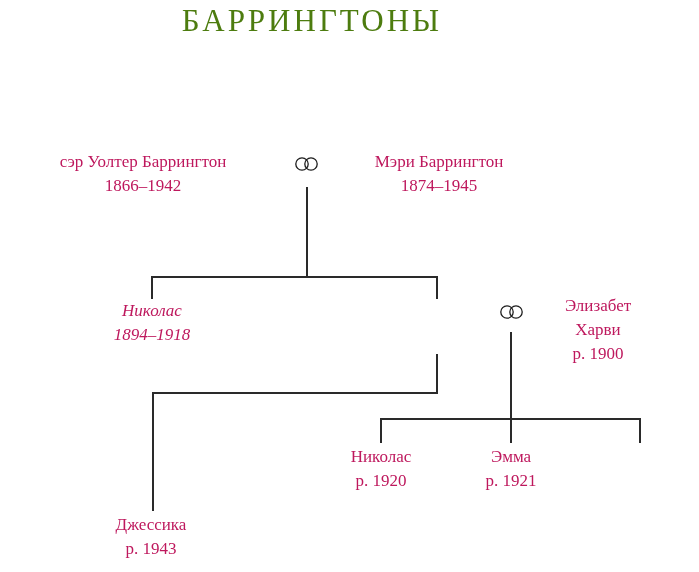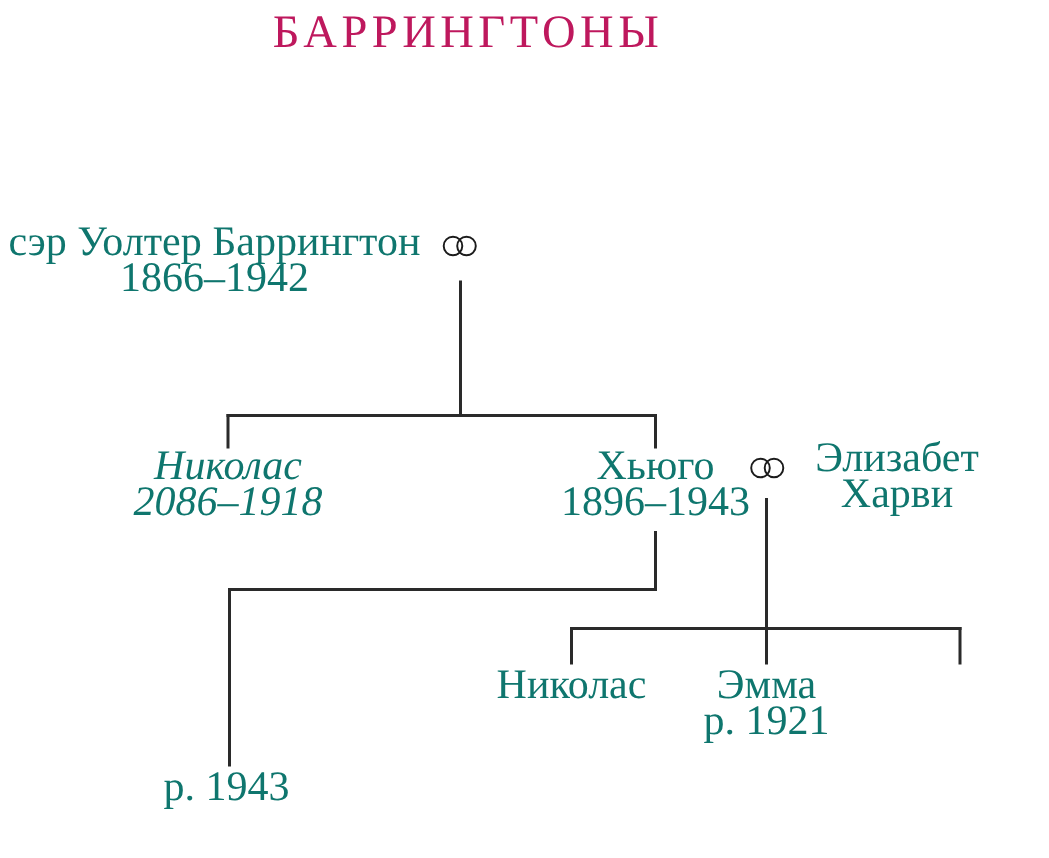--- a/index.html
+++ b/index.html
@@ -19,30 +19,30 @@
   .title {
     position: absolute;
     left: 312px;
     top: 3px;
     transform: translateX(-50%);
     margin: 0;
     font-size: 31px;
     font-weight: 400;
     letter-spacing: 3px;
     white-space: nowrap;
-    color: #be185d;
+    color: #4d7c0f;
   }
   .person {
     position: absolute;
     transform: translateX(-50%);
     text-align: center;
-    font-size: 28px;
+    font-size: 17px;
     line-height: 24px;
     white-space: nowrap;
-    color: #0f766e;
+    color: #be185d;
   }
   .rings {
     position: absolute;
   }
   .line {
     position: absolute;
     background: #2a2a2a;
   }
   .v { width: 1.5px; }
   .h { height: 1.5px; }
@@ -57,62 +57,65 @@
   <div class="person" style="left:143px; top:150px;">
     <div>сэр Уолтер Баррингтон</div>
     <div>1866–1942</div>
   </div>
 
   <svg class="rings" style="left:294px; top:156px;" width="25" height="16" viewBox="0 0 25 16">
     <circle cx="8" cy="8" r="6.2" fill="none" stroke="#1c1c1c" stroke-width="1.3"></circle>
     <circle cx="17" cy="8" r="6.2" fill="none" stroke="#1c1c1c" stroke-width="1.3"></circle>
   </svg>
 
+  <div class="person" style="left:439px; top:150px;">
+    <div>Мэри Баррингтон</div>
+    <div>1874–1945</div>
+  </div>
 
   <div class="line v" style="left:306px; top:187px; height:90px;"></div>
   <div class="line h" style="left:151px; top:276px; width:287px;"></div>
   <div class="line v" style="left:151px; top:276px; height:23px;"></div>
   <div class="line v" style="left:436px; top:276px; height:23px;"></div>
 
   <div class="person" style="left:152px; top:299px;font-style:italic;">
     <div>Николас</div>
-    <div>2086–1918</div>
+    <div>1894–1918</div>
   </div>
 
-  <div class="person" style="left:437px; top:299px;">
-    <div>Хьюго</div>
-    <div>1896–1943</div>
-  </div>
 
   <svg class="rings" style="left:499px; top:304px;" width="25" height="16" viewBox="0 0 25 16">
     <circle cx="8" cy="8" r="6.2" fill="none" stroke="#1c1c1c" stroke-width="1.3"></circle>
     <circle cx="17" cy="8" r="6.2" fill="none" stroke="#1c1c1c" stroke-width="1.3"></circle>
   </svg>
 
   <div class="person" style="left:598px; top:294px;">
     <div>Элизабет</div>
     <div>Харви</div>
+    <div>р. 1900</div>
   </div>
 
   <div class="line v" style="left:436px; top:354px; height:39px;"></div>
   <div class="line h" style="left:152px; top:392px; width:286px;"></div>
   <div class="line v" style="left:152px; top:392px; height:119px;"></div>
 
   <div class="line v" style="left:510px; top:332px; height:111px;"></div>
   <div class="line h" style="left:380px; top:418px; width:261px;"></div>
   <div class="line v" style="left:380px; top:418px; height:25px;"></div>
   <div class="line v" style="left:639px; top:418px; height:25px;"></div>
 
   <div class="person" style="left:381px; top:445px;">
     <div>Николас</div>
+    <div>р. 1920</div>
   </div>
 
   <div class="person" style="left:511px; top:445px;font-family:Liberation Serif, serif;">
     <div>Эмма</div>
     <div>р. 1921</div>
   </div>
 
 
   <div class="person" style="left:151px; top:513px;">
+    <div>Джессика</div>
     <div>р. 1943</div>
   </div>
 
 </div>
 
 </body></html>

